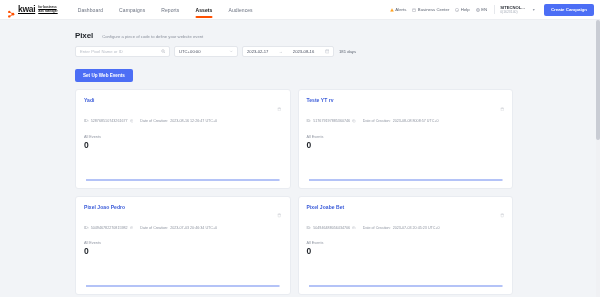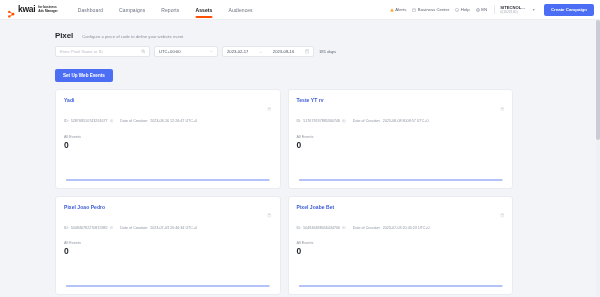--- a/index.html
+++ b/index.html
@@ -12,21 +12,21 @@
   .app { width: 600px; height: 297px; position: relative; background: #f2f4f7; }
 
   
   .topbar {
     height: 20px; background: #ffffff;
     display: flex; align-items: center;
     border-bottom: 1px solid #eceef1;
     padding: 0 6px 0 7px;
     position: relative; z-index: 5;
   }
-  .brand { display: flex; align-items: center; gap: 2px; flex: 0 0 auto; }
+  .brand { display: flex; align-items: center; gap: 2px; flex: 0 0 auto; text-decoration: underline; }
   .brand-mark { width: 9px; height: 9px; position: relative; }
   .brand-word {
     font-size: 8.5px; font-weight: 700; color: #1a1a1a; letter-spacing: -0.3px;
     line-height: 9px;
   }
   .brand-sub {
     font-size: 3.1px; color: #1a1a1a; line-height: 3.6px; font-weight: 700;
     margin-left: 1px;
   }
   .nav { display: flex; align-items: center; margin-left: 12px; height: 20px; }
@@ -55,21 +55,21 @@
   .acct-name { font-size: 4.2px; color: #2c3038; font-weight: 600; line-height: 5px; }
   .acct-id { font-size: 3.4px; color: #a7adb8; line-height: 4px; }
   .caret { font-size: 4px; color: #9aa0ab; margin: 0 3px 0 2px; cursor: pointer; }
   .cta {
     background: #4c6ef5; color: #fff; font-size: 4.4px; font-weight: 600;
     border: none; border-radius: 2px; padding: 3.5px 7px; cursor: pointer;
     white-space: nowrap;
   }
 
   
-  .page { padding: 8px 84px 0 52px; height: 277px; position: relative; }
+  .page { padding: 8px 84px 0 72px; height: 277px; position: relative; }
 
   .page-head { display: flex; align-items: baseline; gap: 9px; padding: 3px 0 6px 3px; }
   .page-title { font-size: 8px; font-weight: 700; color: #1f2329; letter-spacing: -.1px; }
   .page-desc { font-size: 4.2px; color: #8a909c; }
 
   
   .filters { display: flex; align-items: center; gap: 4px; padding: 0 0 6px 3px; }
   .ctl {
     background: #fff; border: 1px solid #e3e6eb; border-radius: 2px;
     height: 11px; display: flex; align-items: center; padding: 0 4px;

